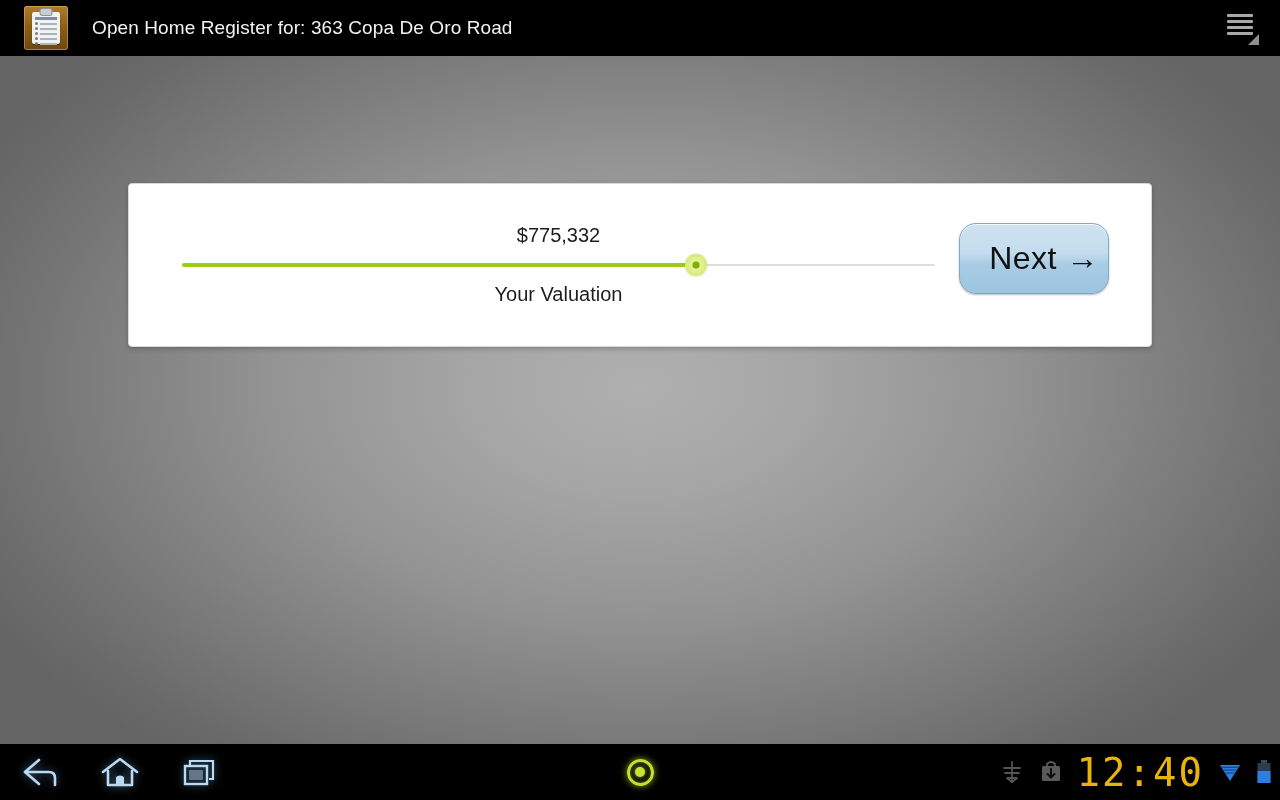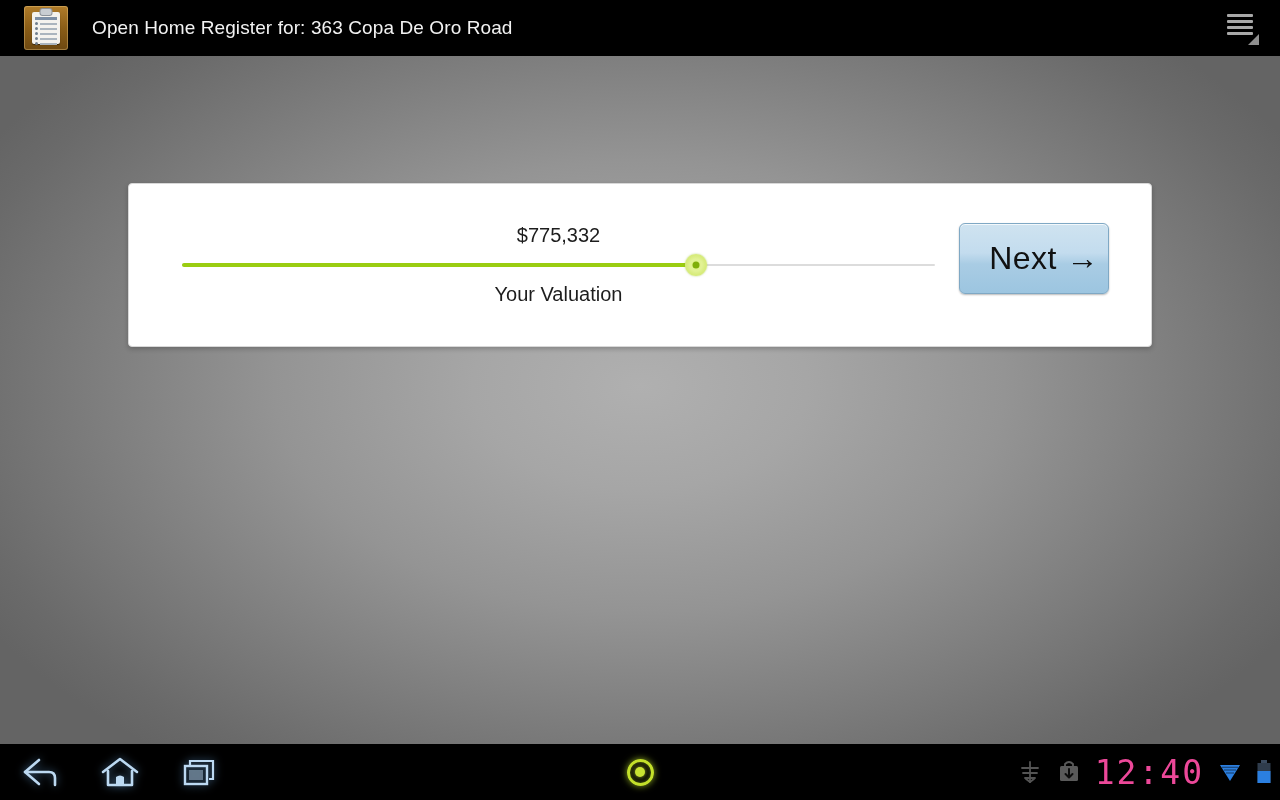--- a/index.html
+++ b/index.html
@@ -102,21 +102,21 @@
   }
   #slider-thumb::after {
     content:""; position:absolute; left:50%; top:50%;
     transform:translate(-50%,-50%);
     width:7px; height:7px; border-radius:50%; background:#7fae09;
   }
 
   
   #next-button {
     position:absolute; left:830px; top:39px; width:150px; height:71px;
-    border:1px solid #7fa8c4; border-radius:6px;
+    border:1px solid #7fa8c4; border-radius:17px;
     background:linear-gradient(180deg,#cfe3f0 0%,#c3dcee 42%,#a9cce4 58%,#9cc5e0 100%);
     box-shadow:inset 0 1px 0 rgba(255,255,255,.75), 0 1px 2px rgba(0,0,0,.28);
     color:#111; font-size:32px; line-height:69px; text-align:center;
     cursor:pointer; letter-spacing:.5px;padding-left:20px;
   }
 
   
   #system-bar {
     position:absolute; left:0; bottom:0; width:1280px; height:56px;
     background:#000;
@@ -144,21 +144,21 @@
     width:10px; height:10px; border-radius:50%; background:#c8e332;
     box-shadow:0 0 5px rgba(200,227,50,.9);
   }
 
   #status-area {
     position:absolute; right:8px; top:0; height:56px;
     display:flex; align-items:center; gap:14px;
   }
   .status-icon { display:flex; align-items:center; }
   #clock {
-    color:#ec4899; font-size:33px; letter-spacing:2px;
+    color:#eab308; font-size:39px; letter-spacing:2px;
     font-family:"DejaVu Sans Mono", monospace;
   }
 </style>
 </head>
 <body>
 
 <div id="screen">
 
   <div id="action-bar">
 

